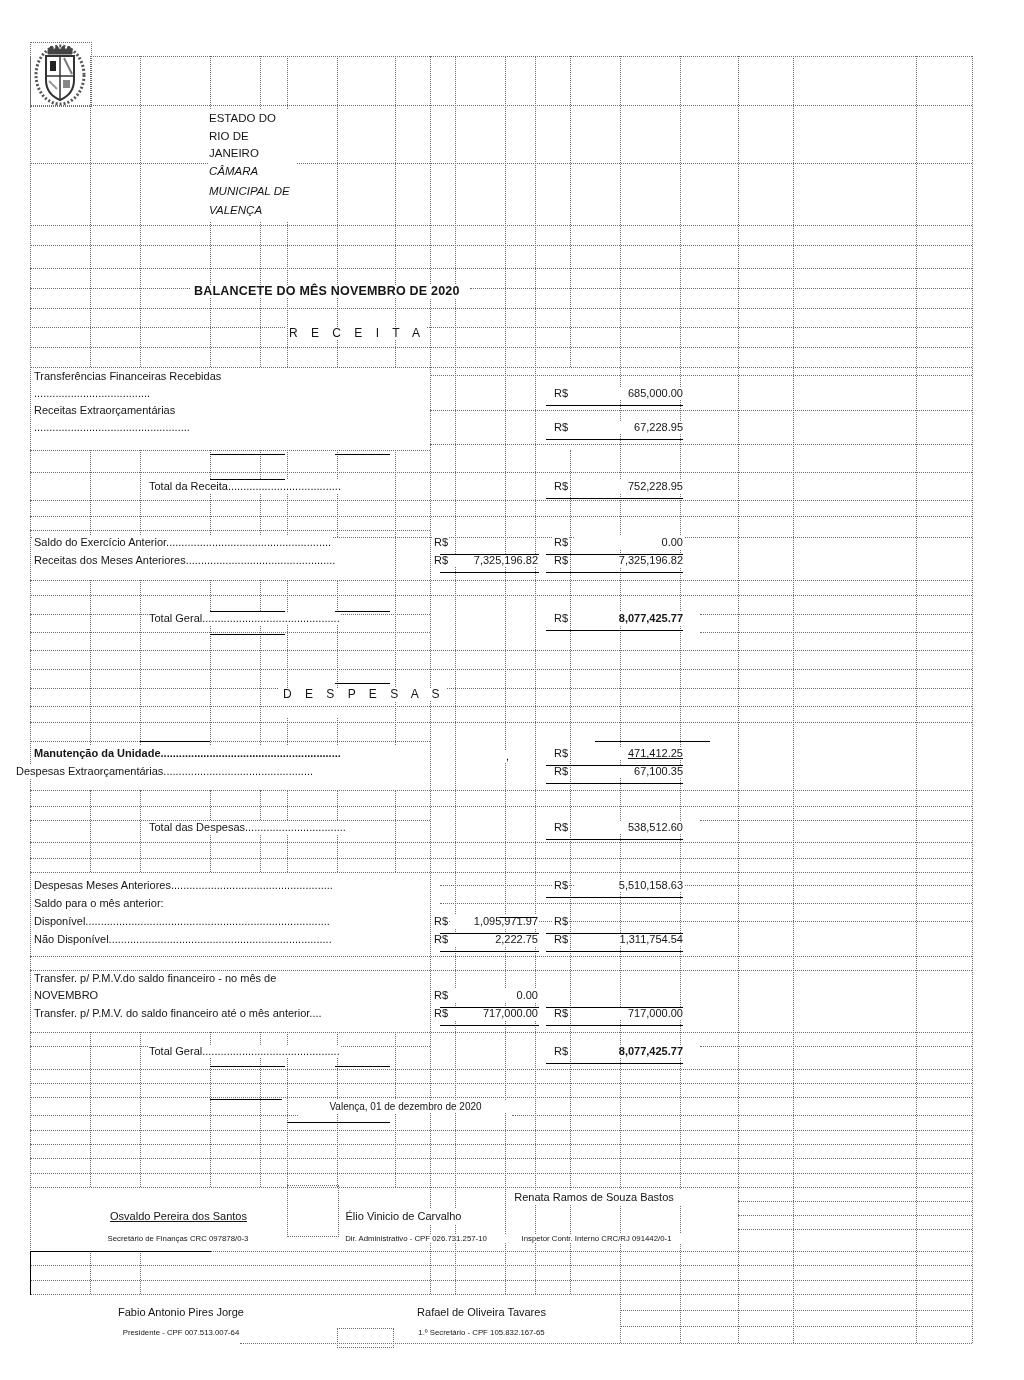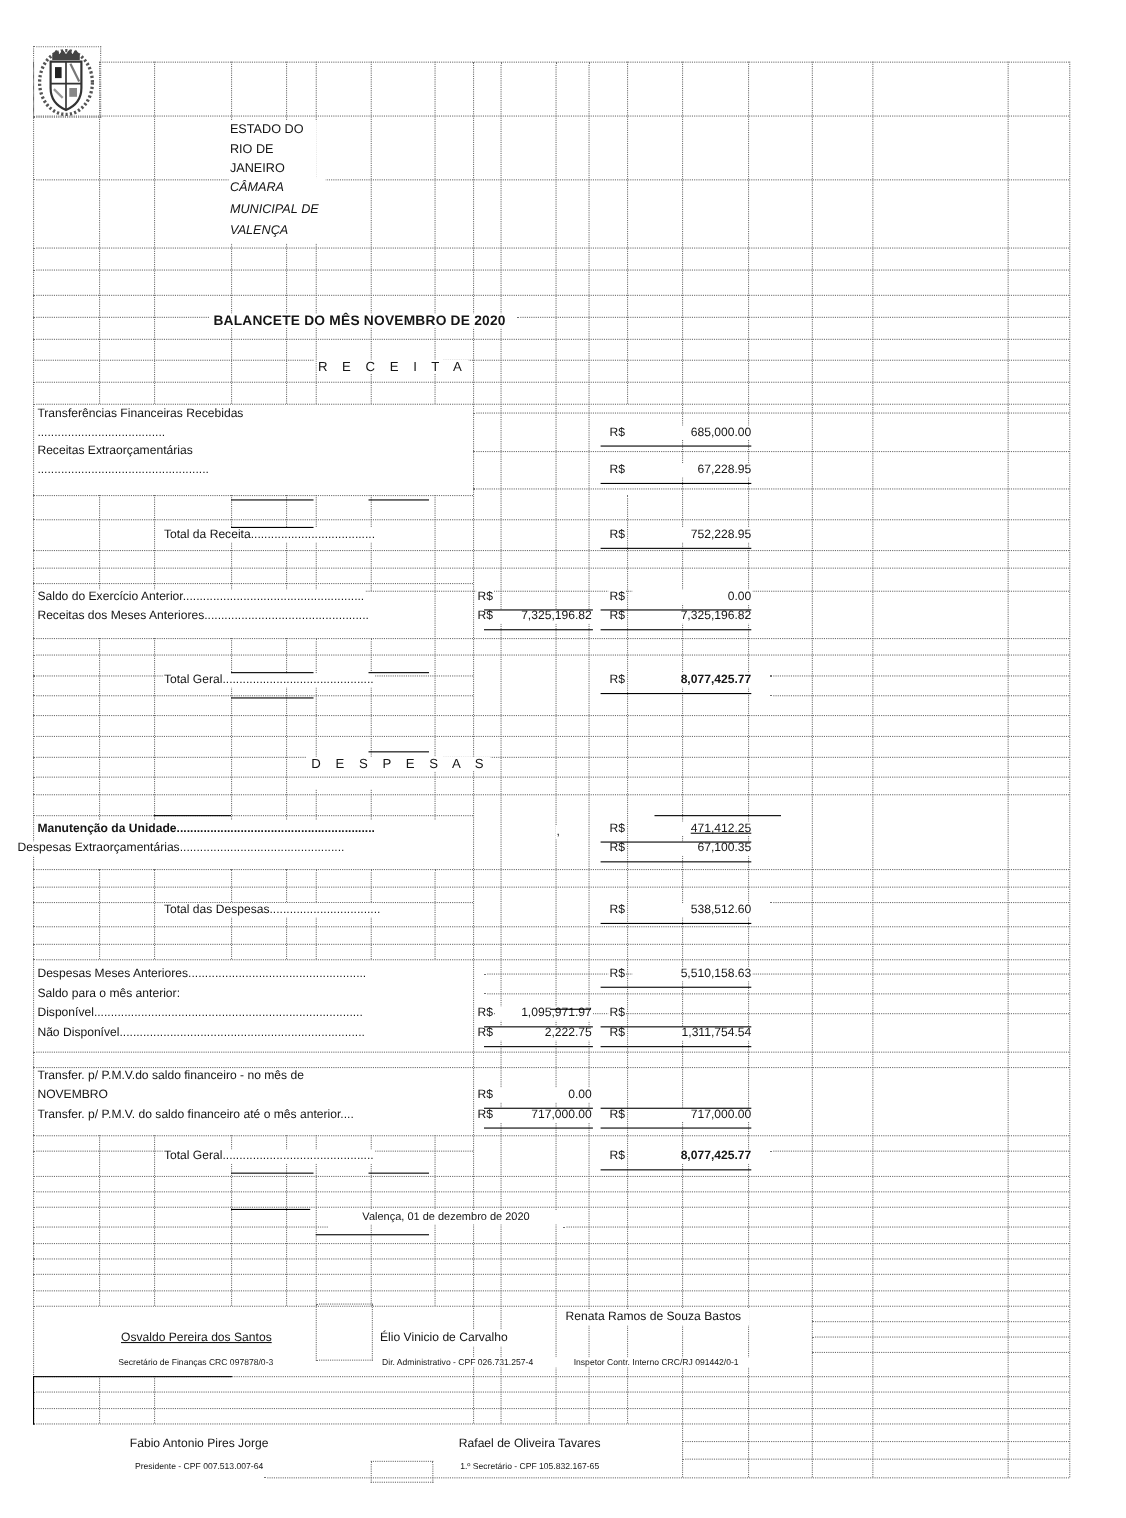--- a/index.html
+++ b/index.html
@@ -286,21 +286,21 @@
   <div class="t" style="left:553px;top:1045px;">R$</div>
   <div class="t amt b" style="left:575px;top:1045px;width:107px;">8,077,425.77</div>
   <div class="sline" style="left:546px;top:1063px;width:137px;"></div>
 
   <div class="t date ctr" style="left:302px;top:1100px;width:205px;">Valença, 01 de dezembro de 2020</div>
 
   <div class="t name ctr" style="left:85px;top:1209px;width:185px;text-decoration:underline;">Osvaldo Pereira dos Santos</div>
   <div class="t name ctr" style="left:320px;top:1209px;width:165px;">Élio Vinicio de Carvalho</div>
   <div class="t name ctr wrap" style="left:507px;top:1190px;width:172px;">Renata Ramos de Souza Bastos</div>
   <div class="t role ctr" style="left:57px;top:1234px;width:240px;">Secretário de Finanças CRC 097878/0-3</div>
-  <div class="t role ctr" style="left:325px;top:1234px;width:180px;">Dir. Administrativo - CPF 026.731.257-4</div>
+  <div class="t role ctr" style="left:325px;top:1234px;width:180px;">Dir. Administrativo - CPF 026.731.257-10</div>
   <div class="t role ctr" style="left:498px;top:1234px;width:195px;">Inspetor Contr. Interno CRC/RJ 091442/0-1</div>
 
   <div class="t name ctr" style="left:95px;top:1305px;width:170px;">Fabio Antonio Pires Jorge</div>
   <div class="t role ctr" style="left:95px;top:1328px;width:170px;">Presidente - CPF 007.513.007-64</div>
   <div class="t name ctr" style="left:393px;top:1305px;width:175px;">Rafael de Oliveira Tavares</div>
   <div class="t role ctr" style="left:393px;top:1328px;width:175px;">1.º Secretário - CPF 105.832.167-65</div>
 
   <div class="dbox" style="left:30px;top:42px;width:60px;height:63px;"></div>
   <div class="dbox" style="left:287px;top:1185px;width:50px;height:50px;"></div>
   <div class="dbox" style="left:337px;top:1328px;width:55px;height:18px;"></div>

